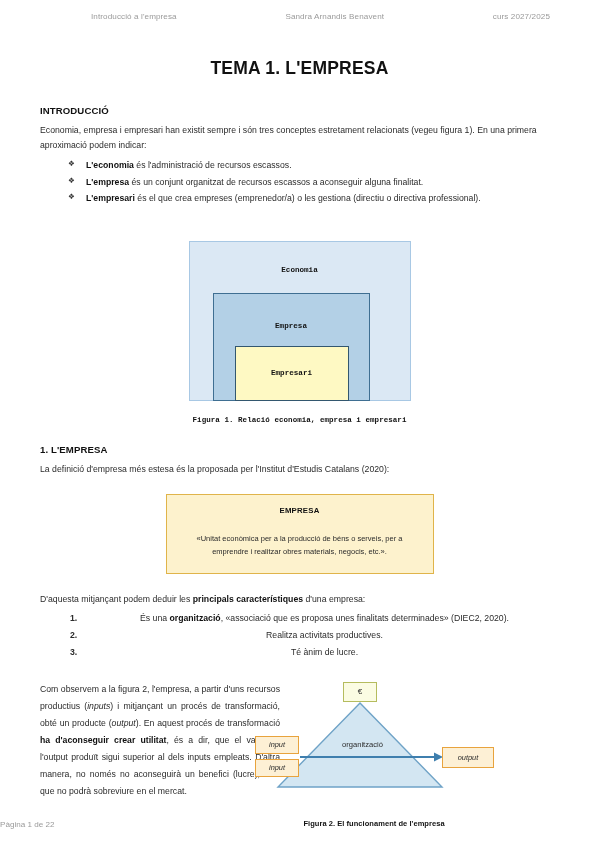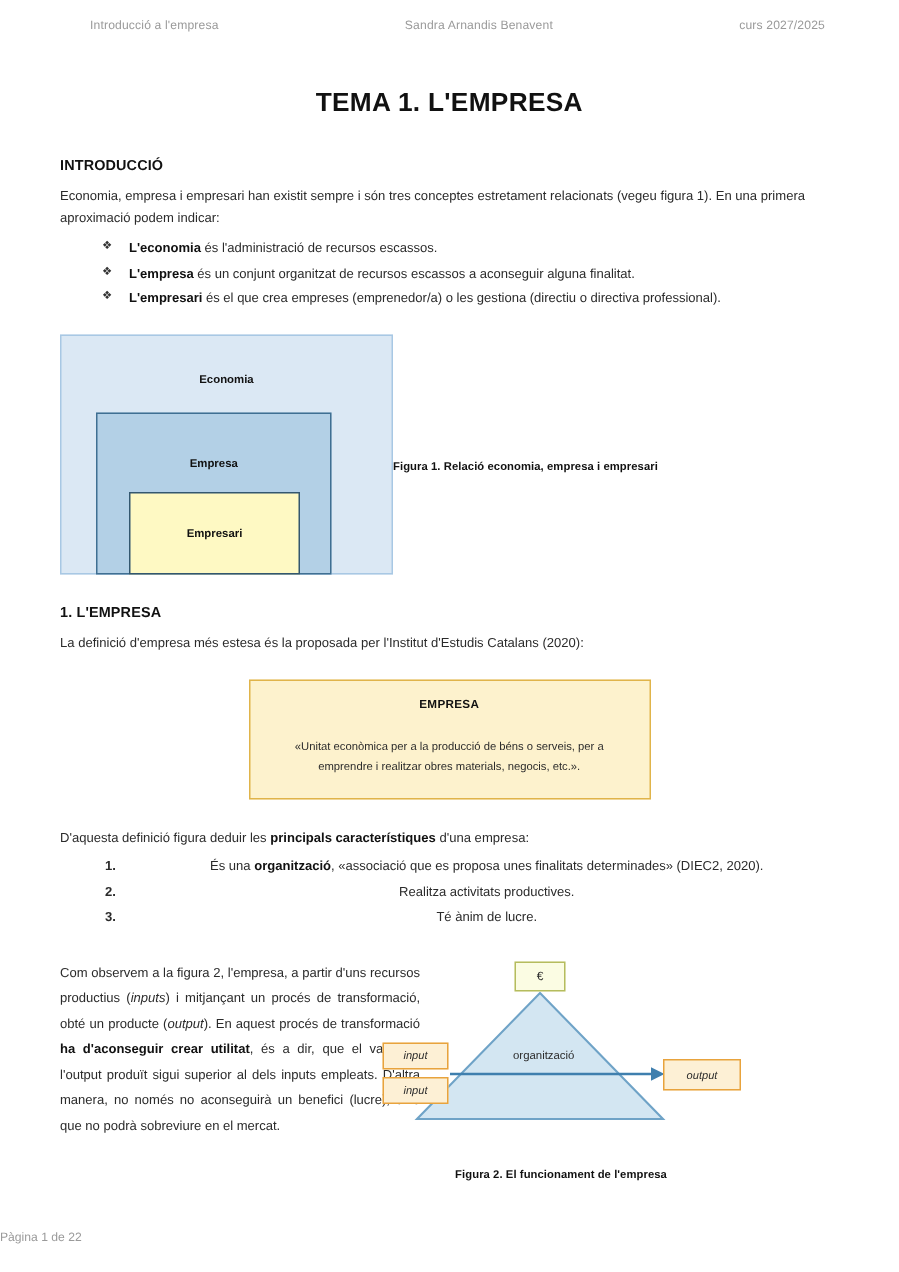--- a/index.html
+++ b/index.html
@@ -21,21 +21,21 @@
     position: absolute;
     top: 12px;
     left: 60px;
     width: 490px;
     display: flex;
     justify-content: space-between;
     font-size: 8.1px;
     color: #9a9a9a;
     letter-spacing: 0.1px;
   }
-  .page-header span { white-space: nowrap; }
+  .page-header span { white-space: nowrap; margin-left: 31px; }
 
   
   .content {
     position: absolute;
     top: 58px;
     left: 40px;
     width: 519px;
   }
 
   h1.doc-title {
@@ -107,24 +107,25 @@
     top: 0;
     font-weight: bold;
     color: #2b2b2b;
   }
 
   b, strong { font-weight: bold; color: #111; }
   i, em { font-style: italic; }
 
   
   .fig1-wrap {
-    margin-top: 16px;
+    margin-top: 34px;
     display: flex;
-    flex-direction: row;
+    flex-direction: column;
     align-items: center;
+    font-family: Liberation Mono, monospace;
   }
   .nested-boxes {
     position: relative;
     width: 222px;
     height: 160px;
   }
   .box-economia {
     position: absolute;
     left: 0; top: 0;
     width: 222px; height: 160px;
@@ -340,21 +341,21 @@
     <h2 class="section-head">1. L'EMPRESA</h2>
     <p class="body-text">La definició d'empresa més estesa és la proposada per l'Institut d'Estudis Catalans (2020):</p>
   </div>
 
   <div class="def-box">
     <div class="def-title">EMPRESA</div>
     <div class="def-text">«Unitat econòmica per a la producció de béns o serveis, per a emprendre i realitzar obres materials, negocis, etc.».</div>
   </div>
 
   <div style="margin-top:18px;">
-    <p class="body-text"><span>D'aquesta definició figura deduir les </span><b>principals característiques</b><span> d'una empresa:</span></p>
+    <p class="body-text"><span>D'aquesta mitjançant podem deduir les </span><b>principals característiques</b><span> d'una empresa:</span></p>
     <ol class="num-list">
       <li><span>És una </span><b>organització</b><span>, «associació que es proposa unes finalitats determinades» (DIEC2, 2020).</span></li>
       <li><span>Realitza activitats productives.</span></li>
       <li><span>Té ànim de lucre.</span></li>
     </ol>
   </div>
 
   <div class="bottom-cols">
 
     <div class="col-text">

